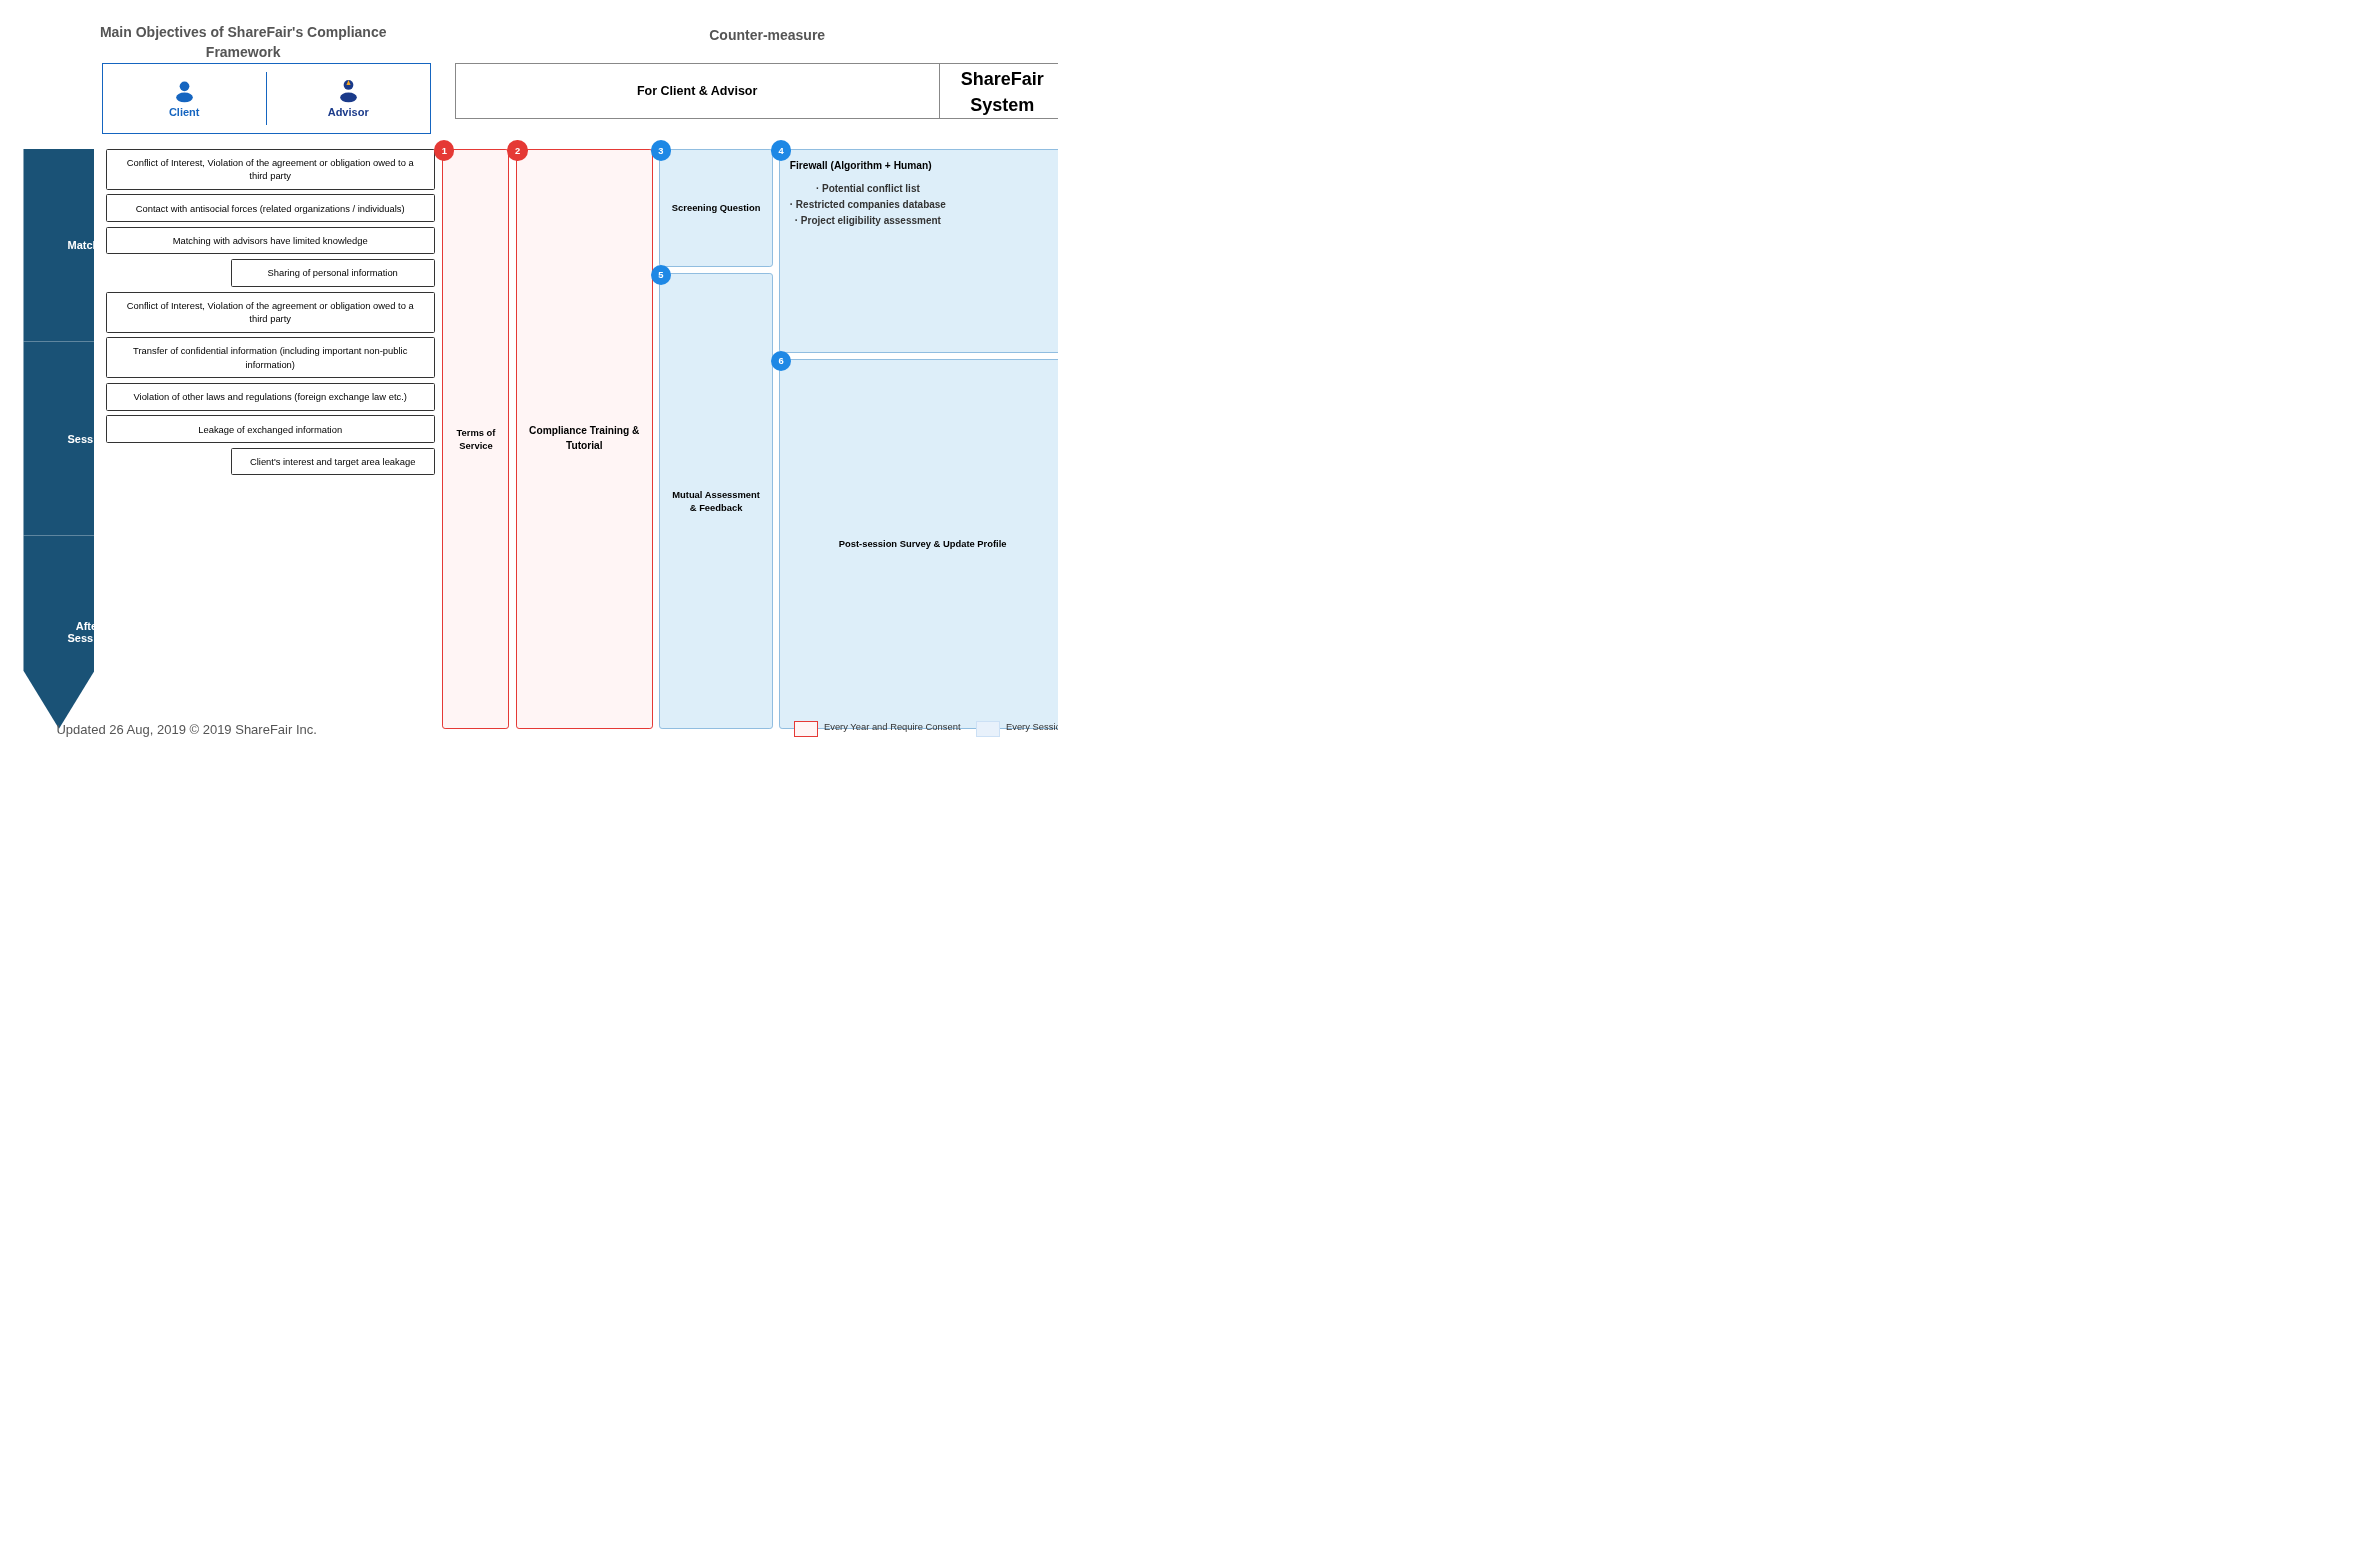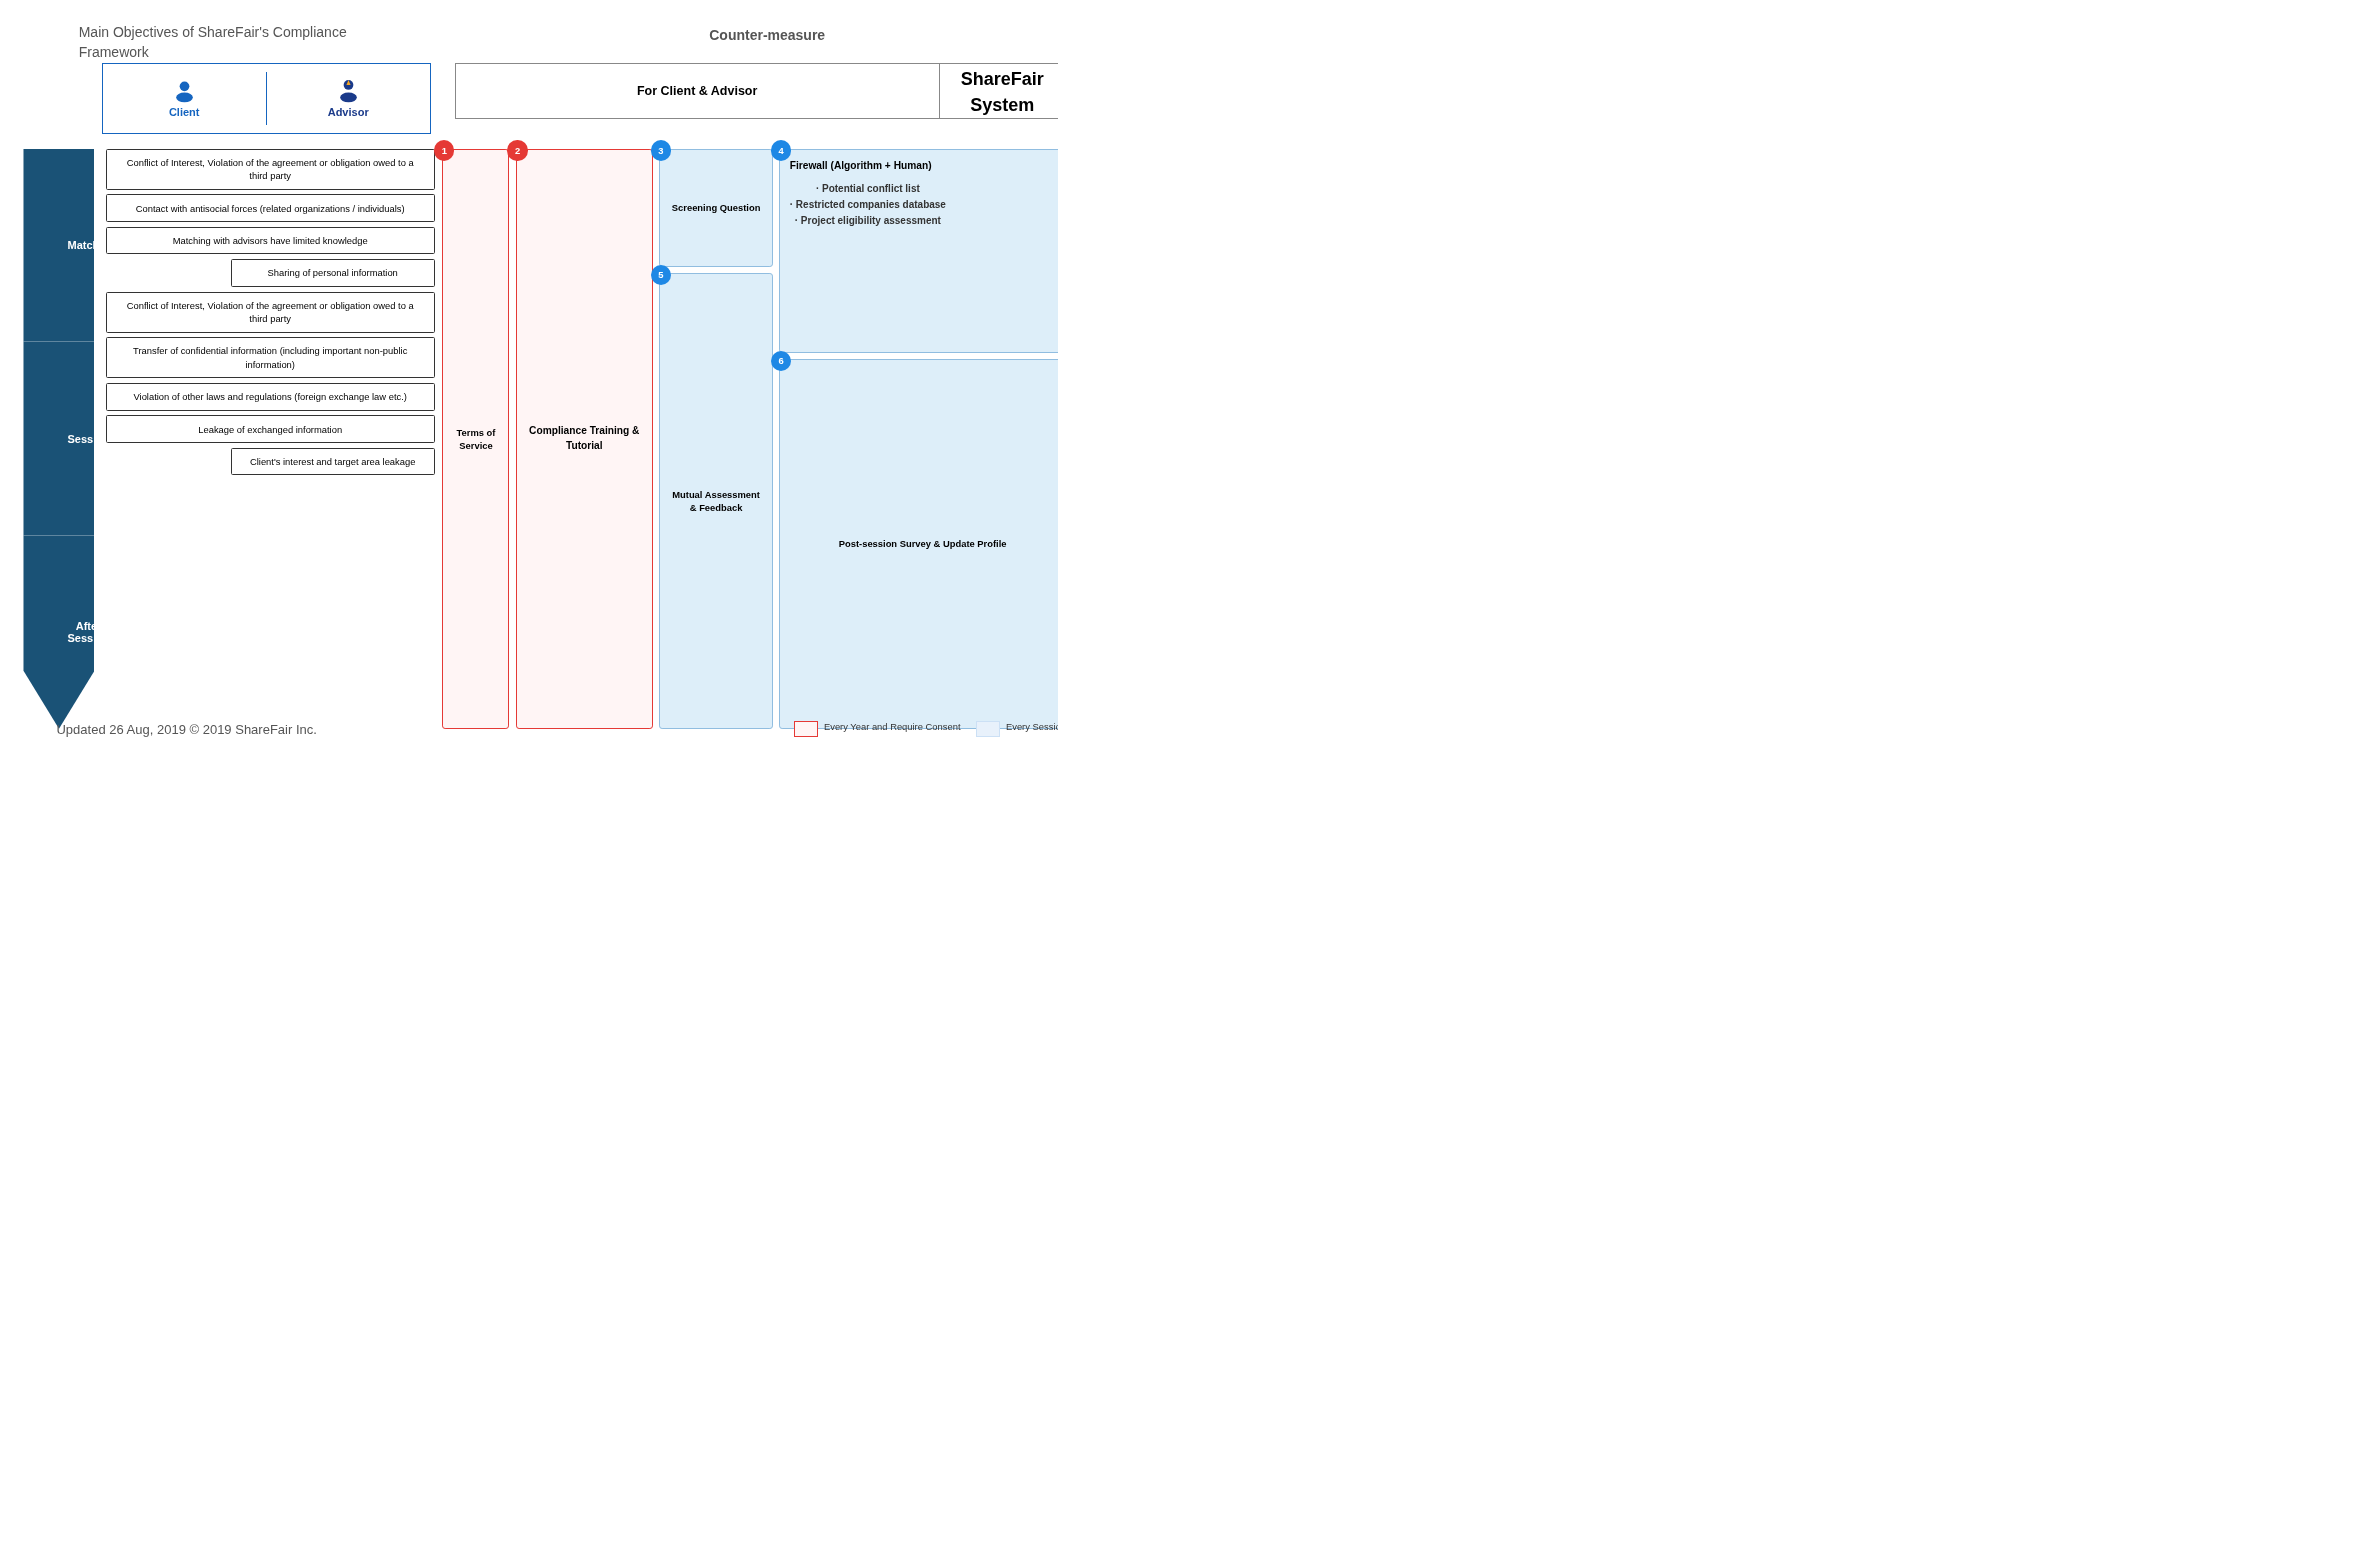--- a/index.html
+++ b/index.html
@@ -6,23 +6,23 @@
     body {
       font-family: Arial, sans-serif;
       background: #fff;
       width: 1058px;
       min-height: 705px;
       position: relative;
       padding: 15.7px;
     }
 
     .main-title {
-      text-align: left;
+      text-align: center;
       font-size: 14px;
-      font-weight: normal;
+      font-weight: bold;
       color: #555;
       line-height: 1.4;
       position: absolute;
       top: 7.8px;
       left: 63px;
       width: 329px;
     }
 
     .counter-title {
       text-align: center;

